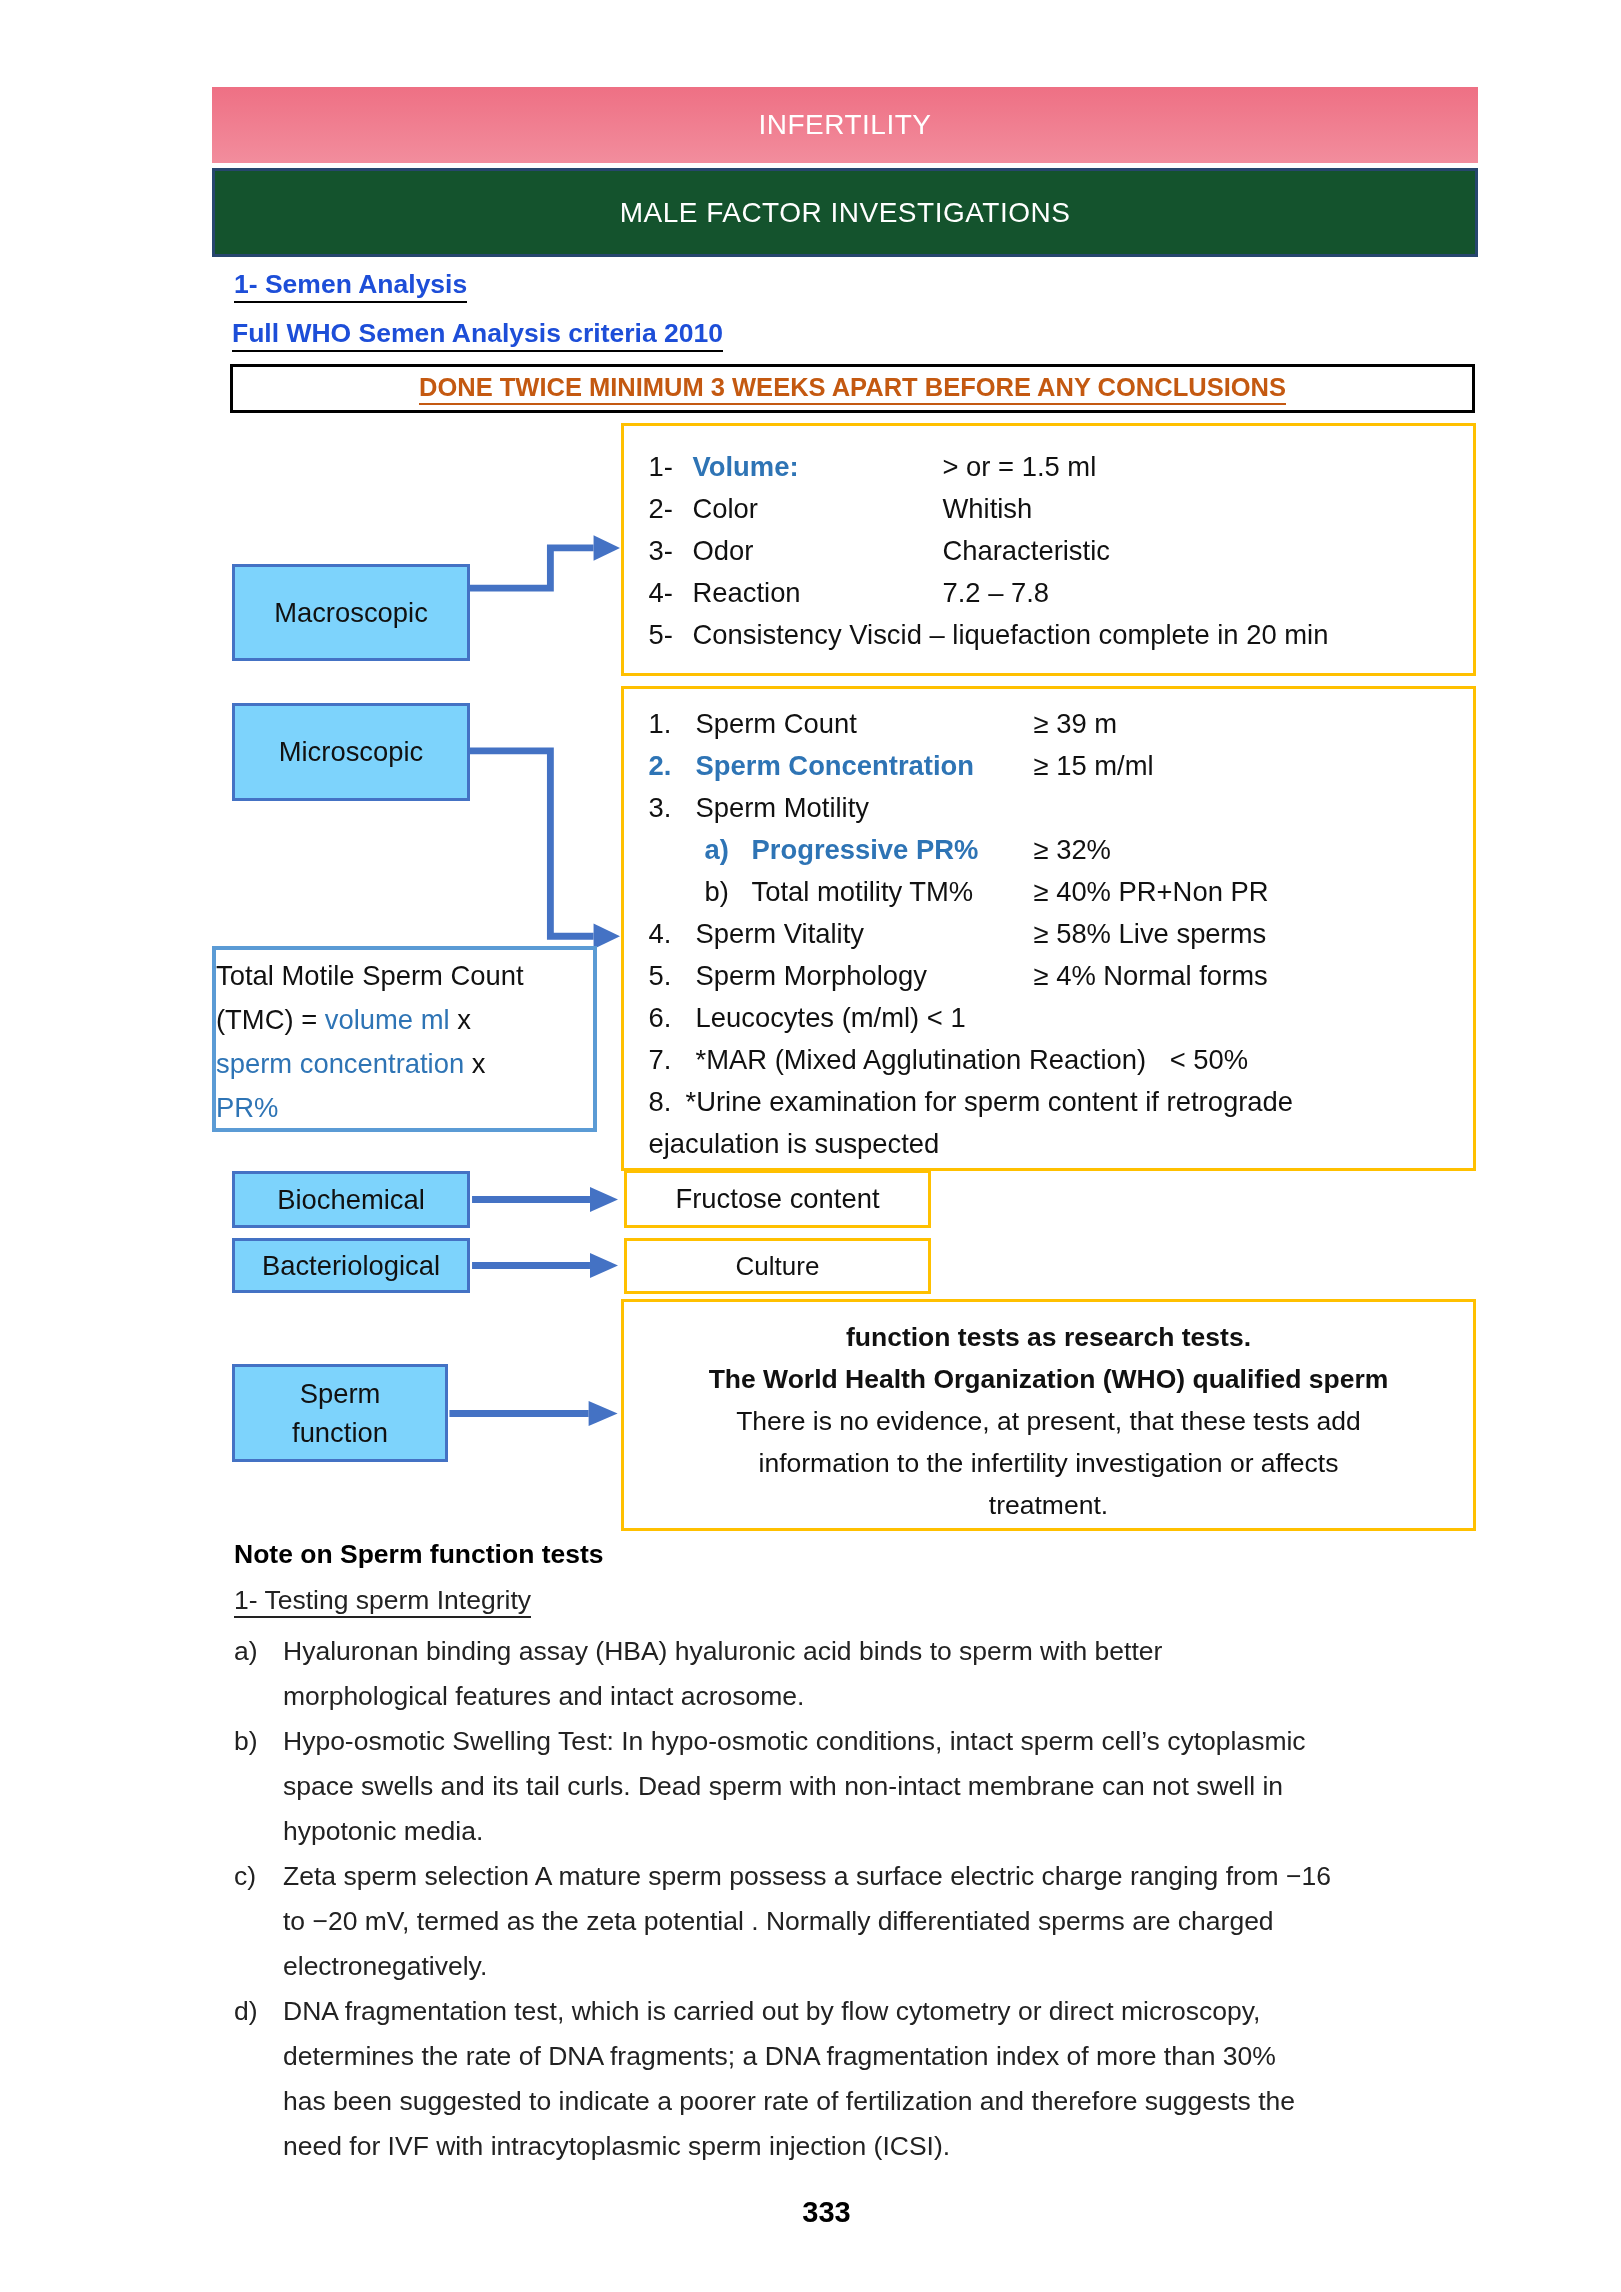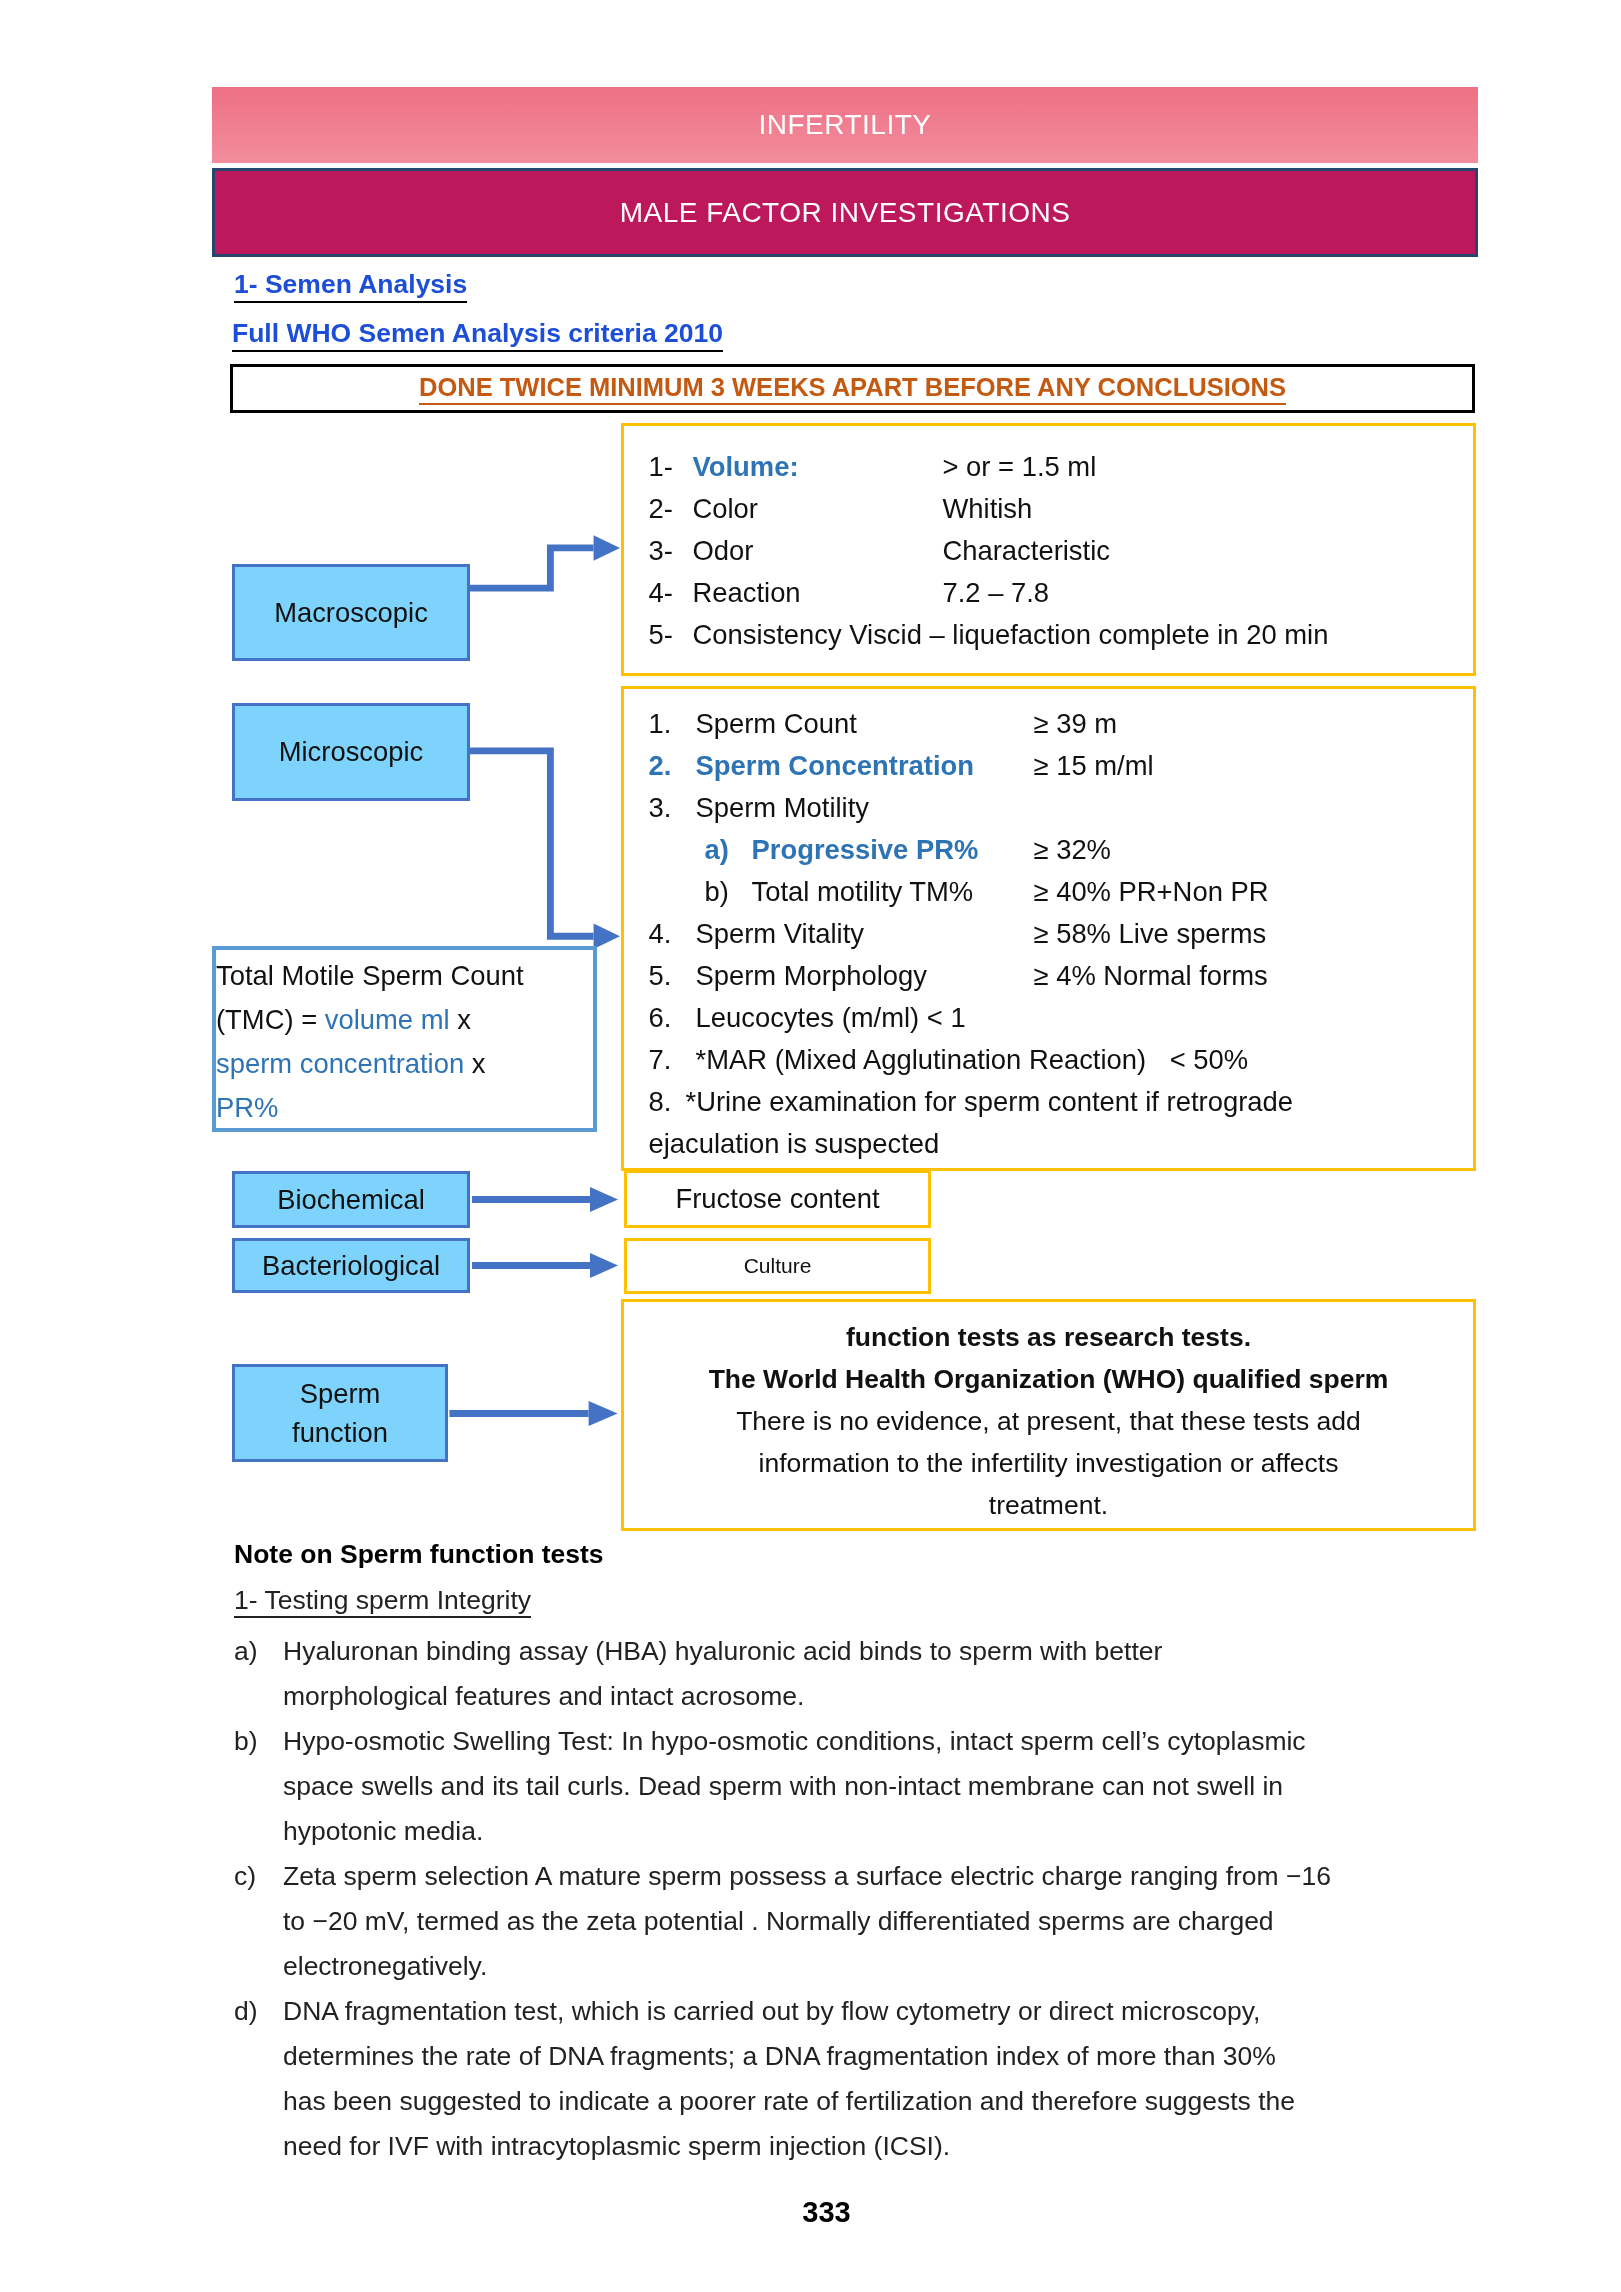--- a/index.html
+++ b/index.html
@@ -12,21 +12,21 @@
 
   
   #banner-pink {
     left:196px; top:87px; width:1266px; height:76px;
     background:linear-gradient(180deg,#ee7084 0%,#f28d9d 100%);
     display:flex; align-items:center; justify-content:center;
     color:#ffffff; font-size:28px; letter-spacing:0.5px;
   }
   #banner-teal {
     left:196px; top:168px; width:1266px; height:89px;
-    background:#be185d; border:3.9px solid #27466e;
+    background:#14532d; border:3.9px solid #27466e;
     display:flex; align-items:center; justify-content:center;
     color:#ffffff; font-size:28px; letter-spacing:0.5px;
   }
 
   
   .h-underline { font-weight:bold; font-size:26.5px; color:#1d4ed8;
     border-bottom:2.9px solid #000; padding-bottom:2px; }
   #h1 { left:218px; top:269px; }
   #h2 { left:216px; top:318px; }
 
@@ -70,21 +70,21 @@
   
   #tmc { left:196px; top:946px; width:385px; height:186px;
     border:4.9px solid #5b9bd5; background:#fff; text-align:left;
     font-size:27.4px; line-height:44px; padding-top:3.9px; }
   .blue-txt { color:#2e74b5; }
 
   
   #ybox-fructose { left:608px; top:1170px; width:307px; height:58px;
     display:flex; align-items:center; justify-content:center; font-size:27.4px; }
   #ybox-culture { left:608px; top:1238px; width:307px; height:56px;
-    display:flex; align-items:center; justify-content:center; font-size:21px; }
+    display:flex; align-items:center; justify-content:center; font-size:26px; }
 
   
   #ybox-who { left:605px; top:1299px; width:855px; height:232px;
     text-align:center; font-size:26.5px; line-height:42px; padding-top:13.7px; }
   .who-bold { font-weight:bold; }
 
   
   .arrow { position:absolute; overflow:visible; }
   .arrow polyline { fill:none; stroke:#4472c4; stroke-width:7; }
   .arrow polygon { fill:#4472c4; }

